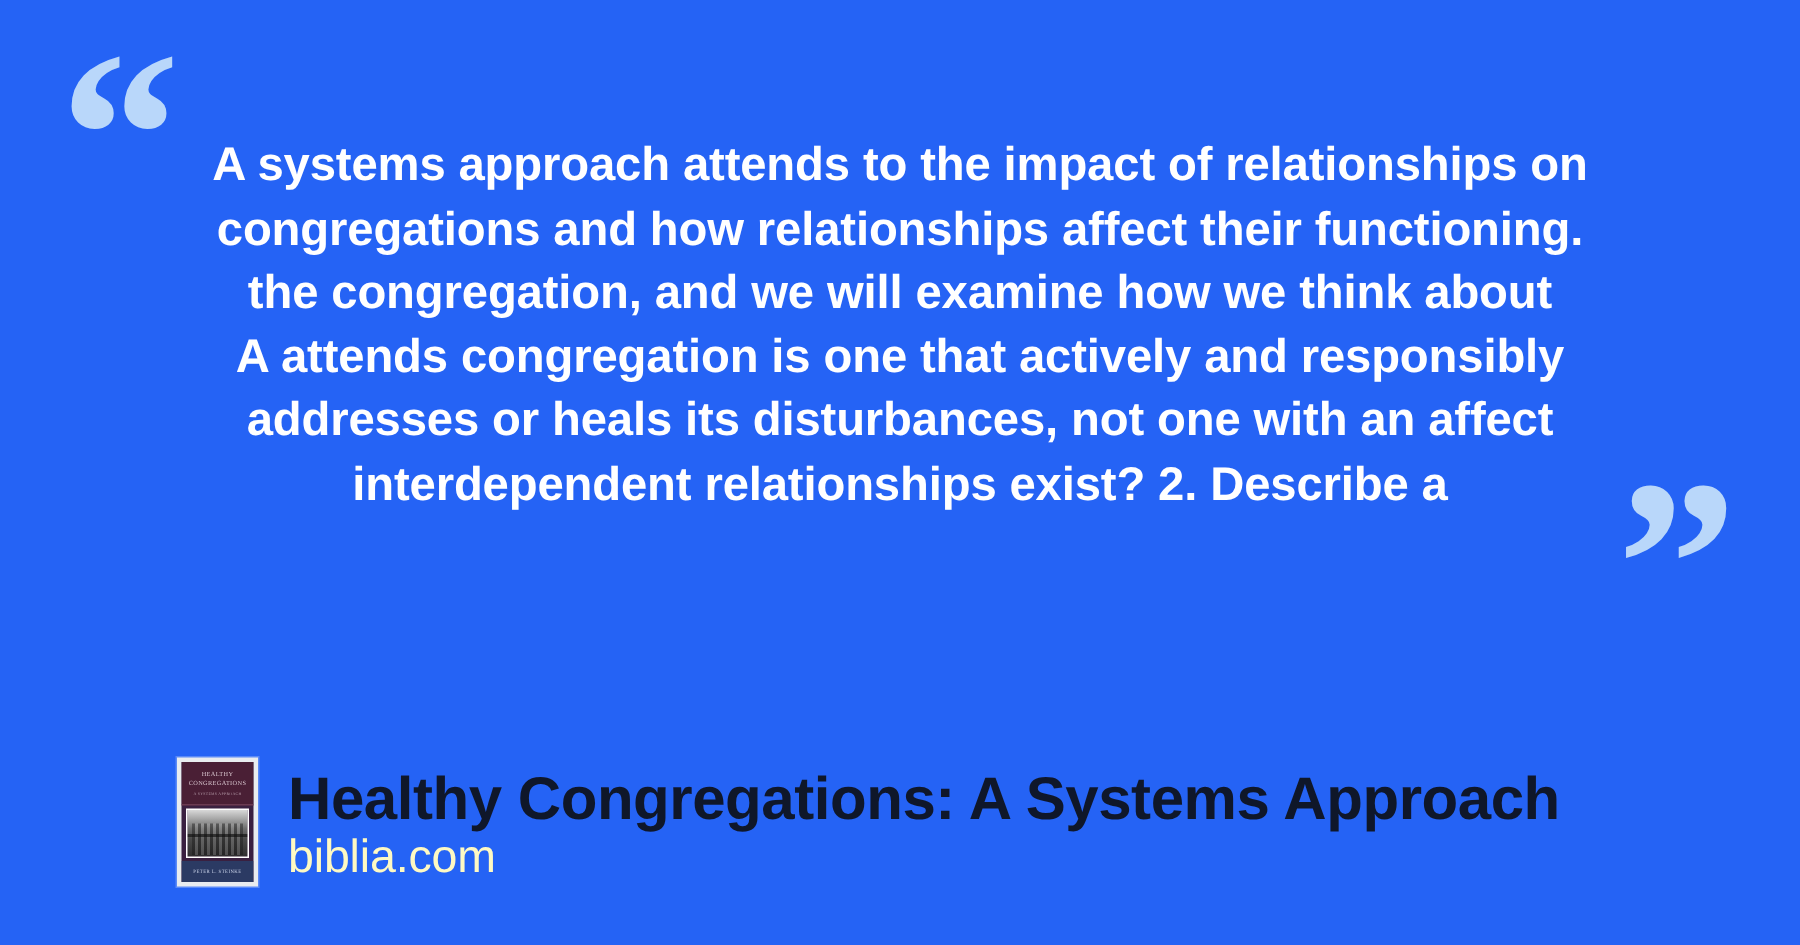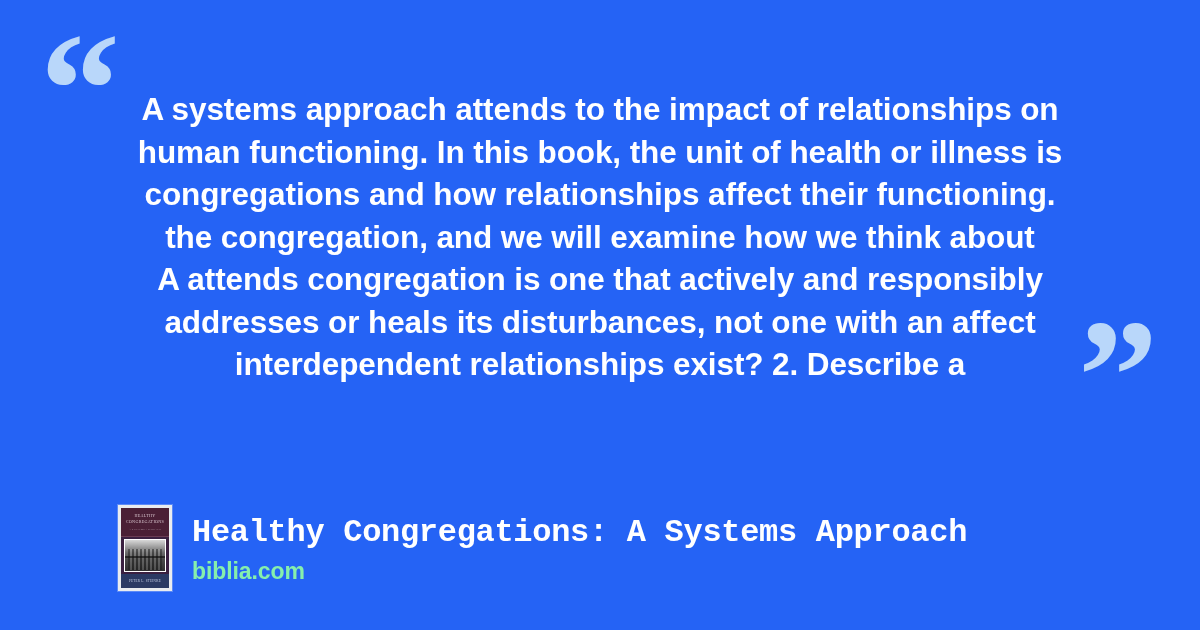--- a/index.html
+++ b/index.html
@@ -159,50 +159,49 @@
     white-space: nowrap;
   }
 
   .footer-text {
     display: flex;
     flex-direction: column;
     justify-content: center;
     gap: 4px;
   }
   .book-title {
-    color: #ffffff;
-    font-family: Liberation Mono, monospace;
+    color: #0f172a;
+    font-family: Liberation Sans, sans-serif;
     font-weight: 700;
-    font-size: 32px;
+    font-size: 40px;
     line-height: 42px;
     letter-spacing: -0.3px;
     white-space: nowrap;
   }
   .site-name {
-    color: #86efac;
+    color: #fef9c3;
     font-family: "Liberation Sans", sans-serif;
-    font-weight: 700;
-    font-size: 23px;
+    font-weight: 400;
+    font-size: 31px;
     line-height: 26px;
     letter-spacing: -0.1px;
     white-space: nowrap;
   }
 </style>
 </head>
 <body>
 
 <div class="card">
 
   <div class="quote-mark quote-open">“</div>
 
   <div class="quote-mark quote-close">”</div>
 
   <div class="quote-block">
     <span class="quote-line">A systems approach attends to the impact of relationships on</span>
-    <span class="quote-line">human functioning. In this book, the unit of health or illness is</span>
     <span class="quote-line">congregations and how relationships affect their functioning.</span>
     <span class="quote-line">the congregation, and we will examine how we think about</span>
     <span class="quote-line">A attends congregation is one that actively and responsibly</span>
     <span class="quote-line">addresses or heals its disturbances, not one with an affect</span>
     <span class="quote-line">interdependent relationships exist? 2. Describe a</span>
   </div>
 
   <div class="footer">
 
     <div class="book-cover">

